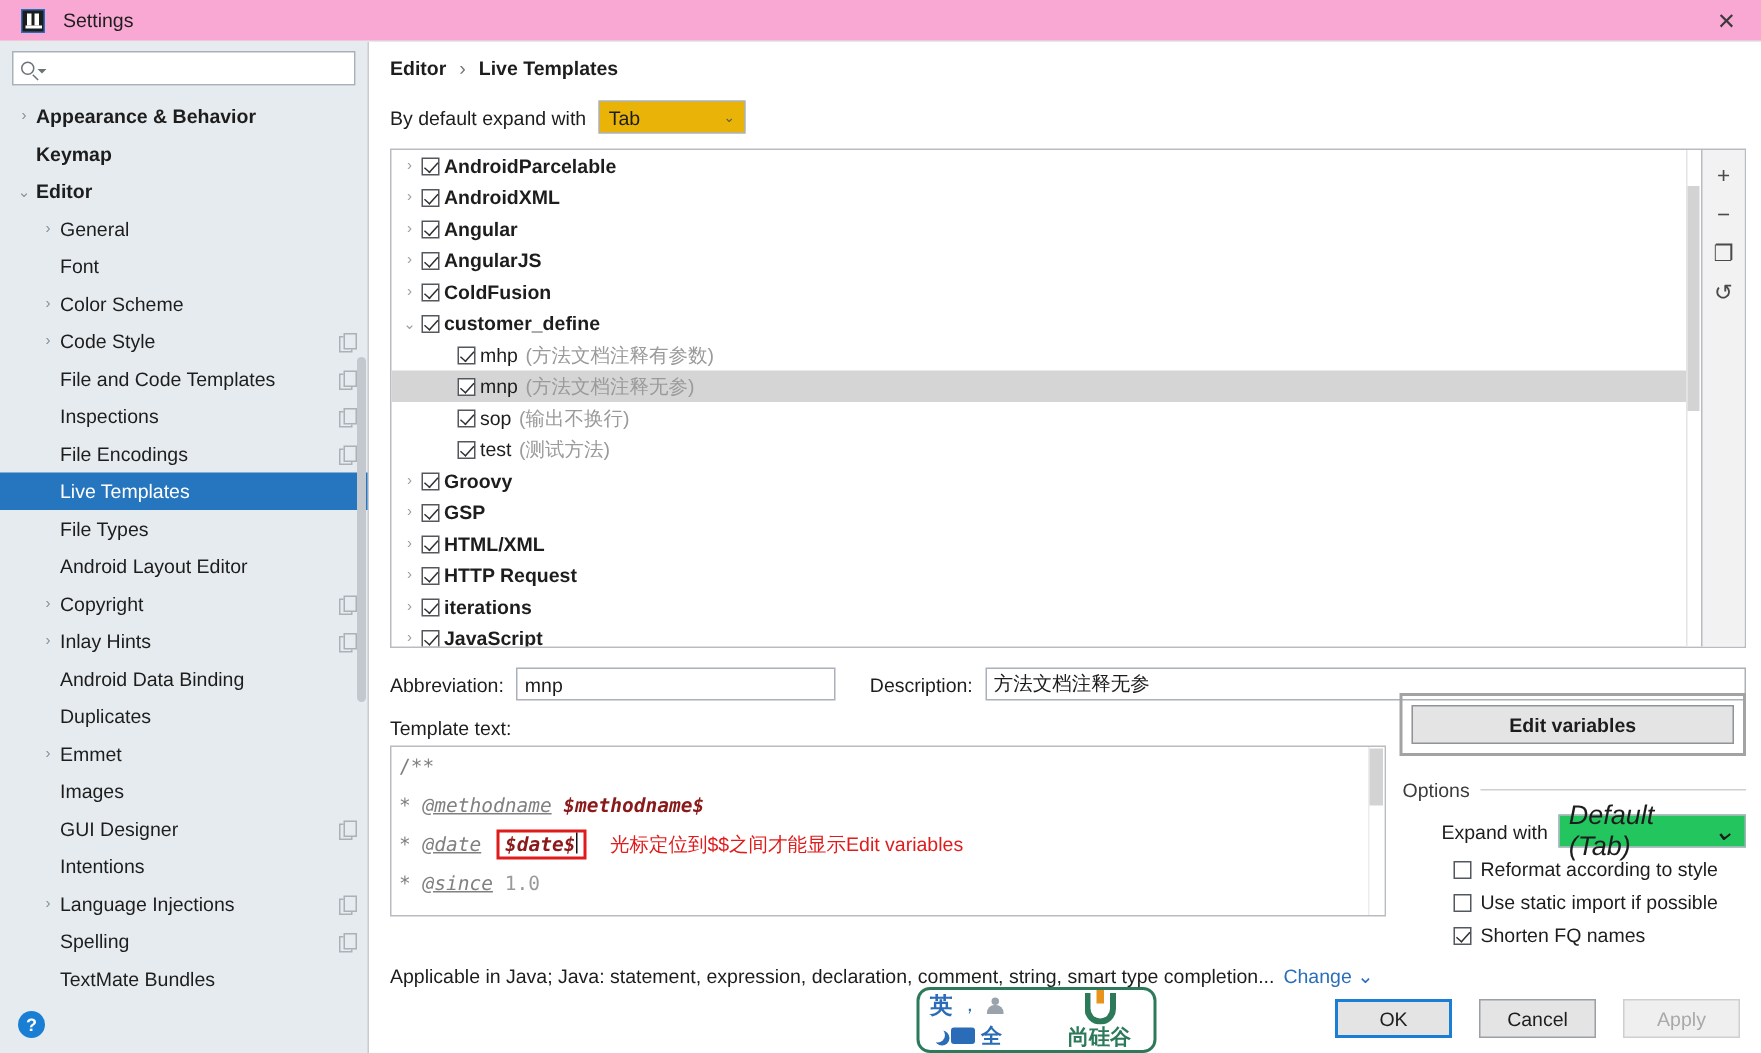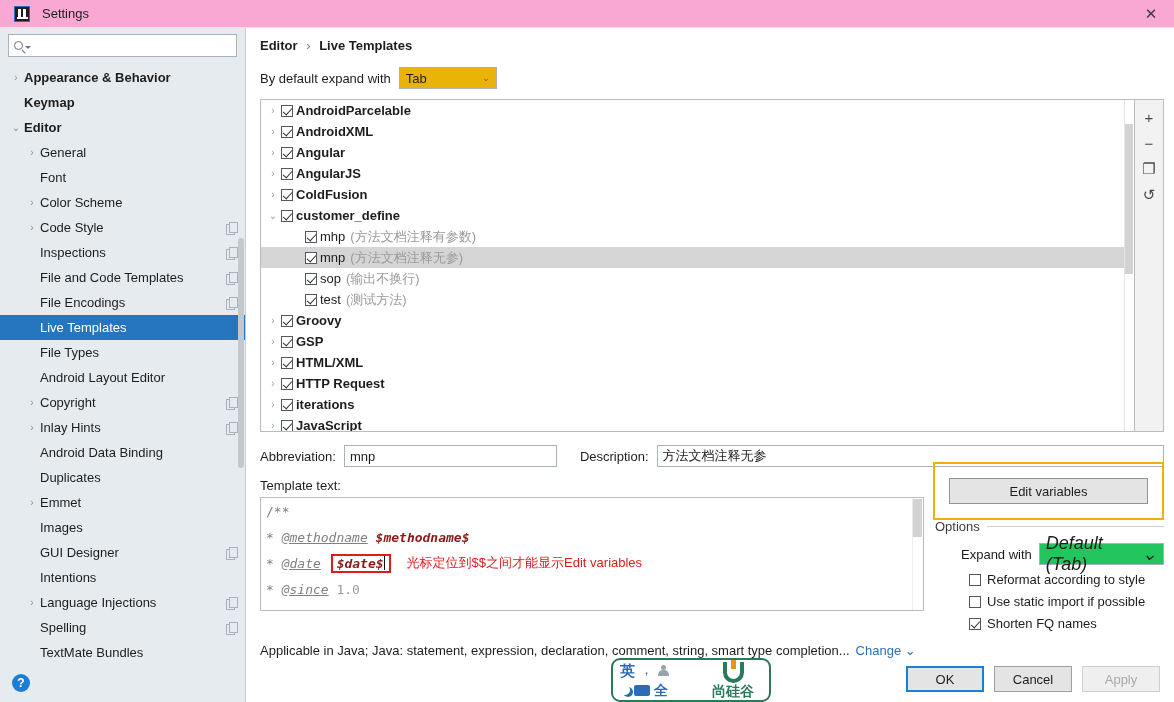--- a/index.html
+++ b/index.html
@@ -214,43 +214,43 @@
   .ed-vthumb{ position:absolute; right:1px; top:1px; width:9px; height:38px; background:#d3d3d3; }
 
   
   .right-col{ flex:1; margin-left:11px; position:relative; }
   .edit-var-btn{
     height:26px; border:1px solid #8f9499; background:#e4e4e4;
     display:flex; align-items:center; justify-content:center;
     font-size:13px; cursor:pointer;
   }
   .redframe{
-    border:2px solid #eab308; padding:14px; position:absolute;
-    top:-35px; left:-2px; right:0;
+    border:2px solid #a3a3a3; padding:6px; position:absolute;
+    top:-35px; left:-2px; right:0;font-weight:bold;
   }
   .options-title{ margin-top:22px; display:flex; align-items:center; font-size:13px; color:#3c3c3c; }
   .options-title .line{ flex:1; height:1px; background:#cfcfcf; margin-left:7px; }
   .exp-row{ display:flex; align-items:center; margin-top:9px; padding-left:26px; }
   .exp-combo{
     margin-left:7px; height:22px; width:125px; background:#22c55e;
     border:1px solid #a9b2bb; display:flex; align-items:center; padding:0 6px;
     font-size:18px; cursor:pointer;font-style:italic;
   }
   .opt-row{ display:flex; align-items:center; margin-top:7px; padding-left:34px; cursor:pointer; }
   .opt-row .cbx{ margin-right:6px; }
   .opt-row .olbl{ font-size:13px; }
 
   .applicable{
     position:absolute; left:14px; bottom:44px; font-size:13px; color:#1d1d1d;
   }
   .applicable .change{ color:#2a6ebb; cursor:pointer; margin-left:6px; }
 
   
   .btn-row{
-    position:absolute; right:14px; bottom:10px; display:flex; gap:10px;
+    position:absolute; right:14px; bottom:10px; display:flex; gap:18px;
   }
   .btn{
     width:78px; height:26px; display:flex; align-items:center; justify-content:center;
     font-size:13px; background:#e4e4e4; border:1px solid #9aa0a5; cursor:pointer;
   }
   .btn.default{ border:2px solid #1a7fd4; }
   .btn.disabled{ color:#a9a9a9; border:1px solid #cfcfcf; background:#efefef; cursor:default; }
 
   
   .ime{
@@ -336,26 +336,26 @@
           <span class="arrow">›</span>
           <span class="label">Color Scheme</span>
         </div>
         <div class="srow lvl1">
           <span class="arrow">›</span>
           <span class="label">Code Style</span>
           <span class="copy-ic"></span>
         </div>
         <div class="srow lvl1">
           <span class="arrow"></span>
+          <span class="label">File and Code Templates</span>
+          <span class="copy-ic"></span>
+        </div>
+        <div class="srow lvl1">
+          <span class="arrow"></span>
           <span class="label">Inspections</span>
-          <span class="copy-ic"></span>
-        </div>
-        <div class="srow lvl1">
-          <span class="arrow"></span>
-          <span class="label">File and Code Templates</span>
           <span class="copy-ic"></span>
         </div>
         <div class="srow lvl1">
           <span class="arrow"></span>
           <span class="label">File Encodings</span>
           <span class="copy-ic"></span>
         </div>
         <div class="srow lvl1 selected">
           <span class="arrow"></span>
           <span class="label">Live Templates</span>

